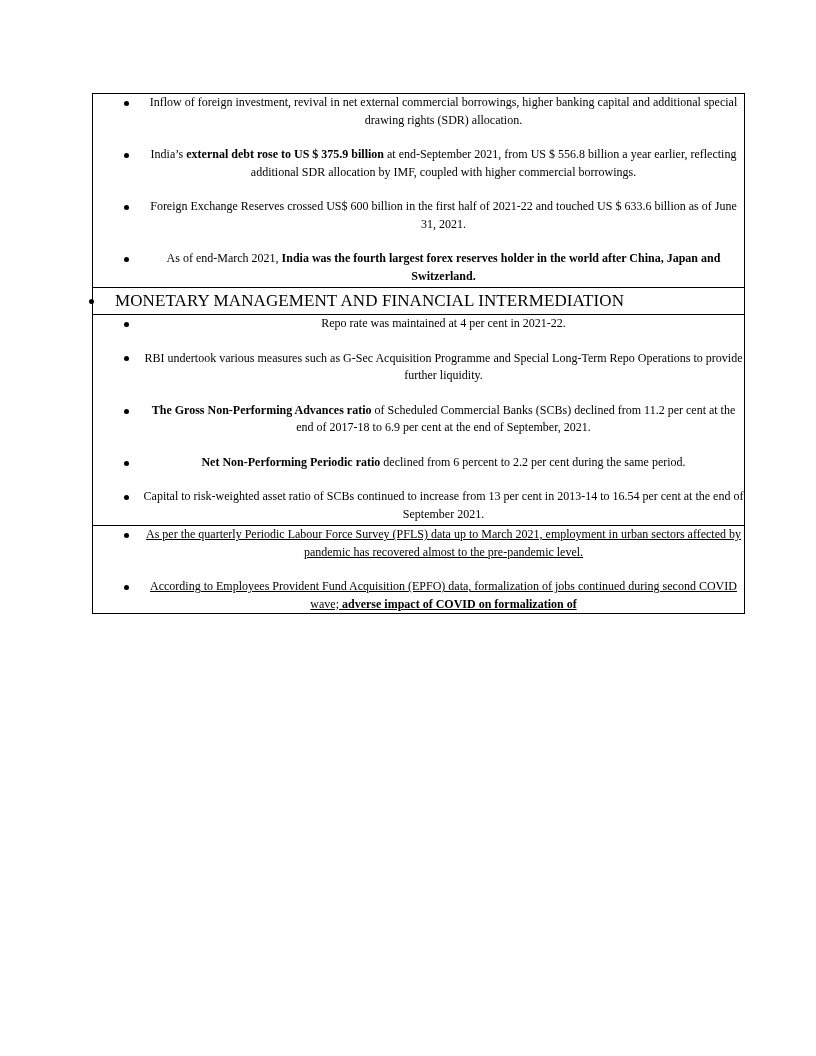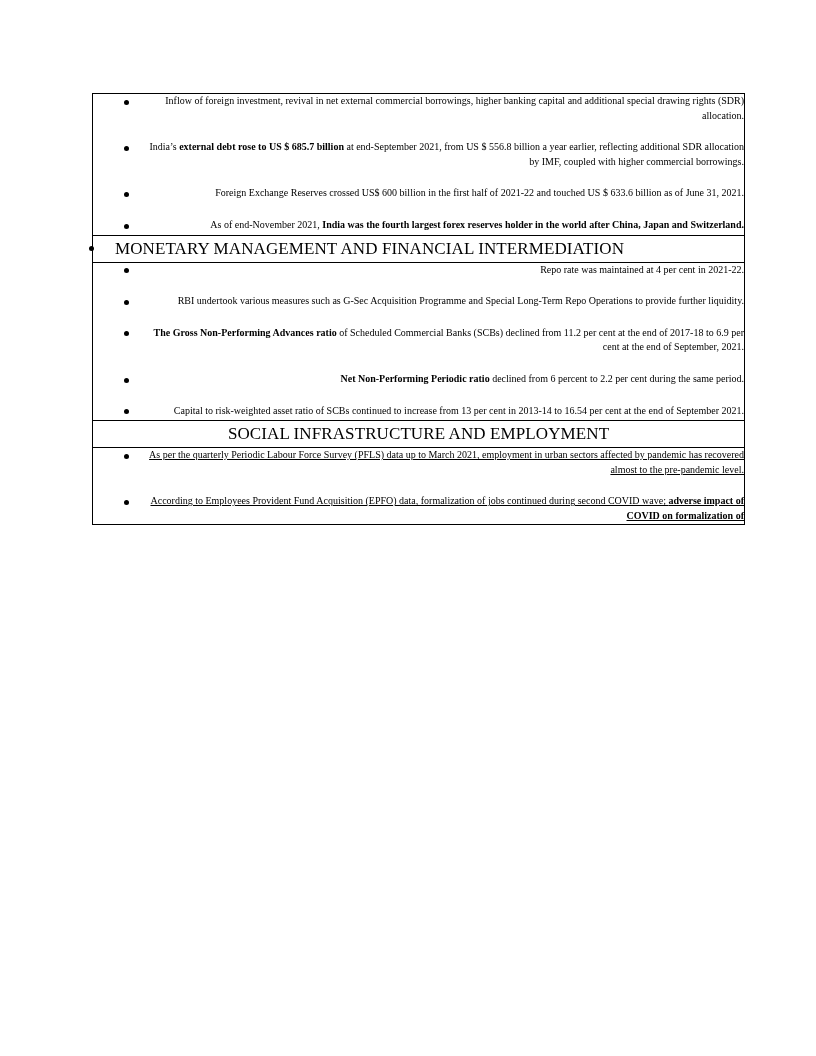--- a/index.html
+++ b/index.html
@@ -47,23 +47,23 @@
   }
   ul.bullets {
     list-style: none;
     margin: 0;
     padding: 0;
   }
   ul.bullets > li {
     position: relative;
     padding-left: 50px;
     margin: 0 0 17px 0;
-    font-size: 10px;
+    font-size: 12px;
     line-height: 1.46;
-    text-align: right;
+    text-align: center;
   }
   ul.bullets > li:last-child {
     margin-bottom: 2px;
   }
   ul.bullets > li .dot {
     position: absolute;
     left: 31px;
     top: 0.57em;
     width: 5px;
     height: 5px;
@@ -118,23 +118,23 @@
 
 <div class="page">
 
   <table class="doc-table">
     <tbody>
 
       <tr>
         <td class="bullet-cell">
           <ul class="bullets">
               <li><span class="dot"></span><span>Inflow of foreign investment, revival in net external commercial borrowings, higher banking capital and additional special drawing rights (SDR) allocation.</span></li>
-              <li><span class="dot"></span><span>India’s </span><span class="b">external debt rose to US $ 685.7 billion</span><span> at end-September 2021, from US $ 556.8 billion a year earlier, reflecting additional SDR allocation by IMF, coupled with higher commercial borrowings.</span></li>
+              <li><span class="dot"></span><span>India’s </span><span class="b">external debt rose to US $ 375.9 billion</span><span> at end-September 2021, from US $ 556.8 billion a year earlier, reflecting additional SDR allocation by IMF, coupled with higher commercial borrowings.</span></li>
               <li><span class="dot"></span><span>Foreign Exchange Reserves crossed US$ 600 billion in the first half of 2021-22 and touched US $ 633.6 billion as of June 31, 2021.</span></li>
-              <li><span class="dot"></span><span>As of end-November 2021, </span><span class="b">India was the fourth largest forex reserves holder in the world after China, Japan and Switzerland.</span></li>
+              <li><span class="dot"></span><span>As of end-March 2021, </span><span class="b">India was the fourth largest forex reserves holder in the world after China, Japan and Switzerland.</span></li>
             </ul>
         </td>
       </tr>
 
       <tr>
         <td class="section-head-cell">
           <span class="edge-bullet"></span>
           <div class="section-head left-ind">MONETARY MANAGEMENT AND FINANCIAL INTERMEDIATION</div>
         </td>
       </tr>
@@ -144,25 +144,20 @@
           <ul class="bullets">
               <li><span class="dot"></span><span>Repo rate was maintained at 4 per cent in 2021-22.</span></li>
               <li><span class="dot"></span><span>RBI undertook various measures such as G-Sec Acquisition Programme and Special Long-Term Repo Operations to provide further liquidity.</span></li>
               <li><span class="dot"></span><span class="b">The Gross Non-Performing Advances ratio</span><span> of Scheduled Commercial Banks (SCBs) declined from 11.2 per cent at the end of 2017-18 to 6.9 per cent at the end of September, 2021.</span></li>
               <li><span class="dot"></span><span class="b">Net Non-Performing Periodic ratio</span><span> declined from 6 percent to 2.2 per cent during the same period.</span></li>
               <li><span class="dot"></span><span>Capital to risk-weighted asset ratio of SCBs continued to increase from 13 per cent in 2013-14 to 16.54 per cent at the end of September 2021.</span></li>
             </ul>
         </td>
       </tr>
 
-      <tr>
-        <td class="section-head-cell">
-          <div class="section-head centered">SOCIAL INFRASTRUCTURE AND EMPLOYMENT</div>
-        </td>
-      </tr>
 
       <tr>
         <td class="social-cell clip-bottom">
           <ul class="bullets">
               <li><span class="dot"></span><span>As per the quarterly Periodic Labour Force Survey (PFLS) data up to March 2021, employment in urban sectors affected by pandemic has recovered almost to the pre-pandemic level.</span></li>
               <li><span class="dot"></span><span>According to Employees Provident Fund Acquisition (EPFO) data, formalization of jobs continued during second COVID wave; </span><span class="b">adverse impact of COVID on formalization of</span></li>
             </ul>
         </td>
       </tr>
 

